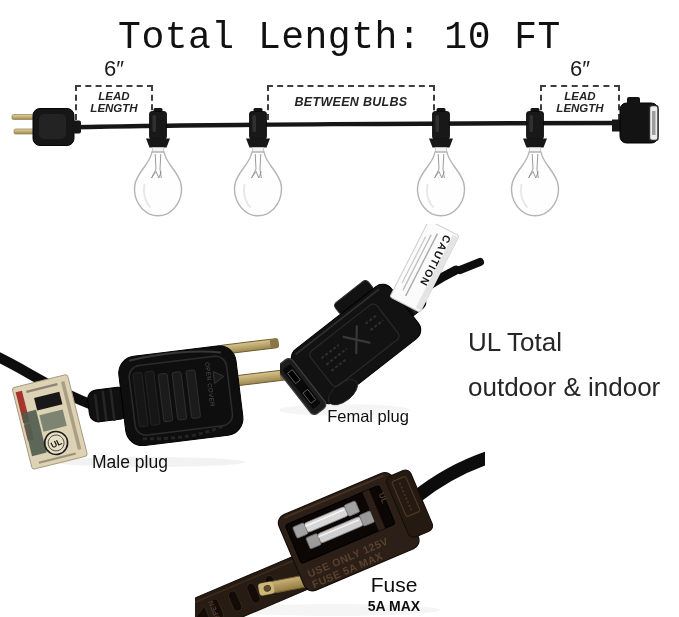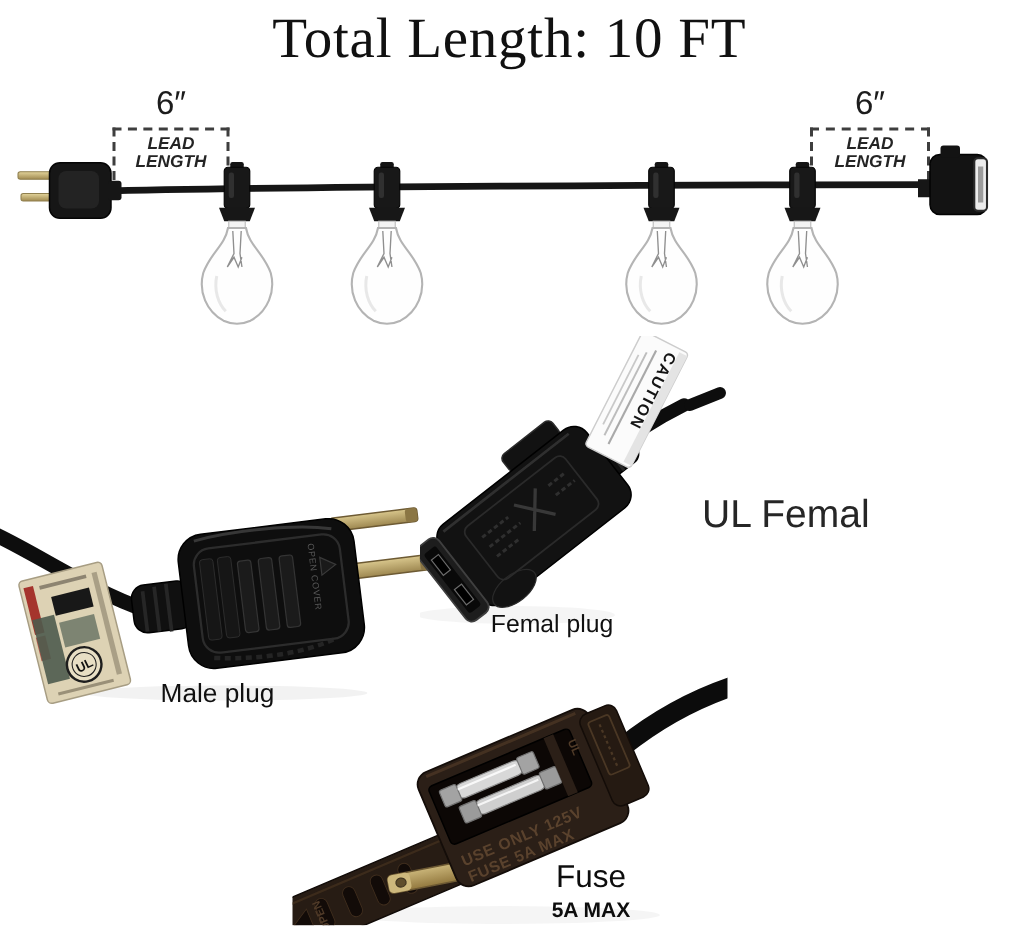--- a/index.html
+++ b/index.html
@@ -1,54 +1,57 @@
 <!DOCTYPE html>
 <html><head>
 <meta charset="utf-8">
 <style>
   html,body{margin:0;padding:0;background:#ffffff;}
   #canvas{position:relative;width:679px;height:617px;background:#fff;overflow:hidden;
           font-family:"Liberation Sans",sans-serif;color:#141414;}
   .abs{position:absolute;}
-  #title{top:4px;left:0;width:100%;text-align:center;
-         font-family:Liberation Serif, serif;
+  #title{top:16px;left:0;width:100%;text-align:center;
+         font-family:Liberation Mono, monospace;
          font-size:38px;font-weight:400;letter-spacing:.5px;color:#111;}
   .dim-value{top:56px;text-align:center;font-size:22px;color:#1c1c1c;}
   #val-left{left:75px;width:78px;} #val-mid{left:267px;width:168px;} #val-right{left:540px;width:80px;}
   .dim-box{top:85px;height:35px;border:2px dashed #3e3e3e;border-bottom:none;
            box-sizing:border-box;text-align:center;font-weight:700;color:#242424;font-style:italic;}
   #box-left{left:75px;width:78px;font-size:11.5px;line-height:11.5px;padding-top:4px;}
   #box-mid{left:267px;width:168px;font-size:12.5px;line-height:13px;padding-top:9px;letter-spacing:.3px;}
   #box-right{left:540px;width:80px;font-size:11.5px;line-height:11.5px;padding-top:4px;}
   #diagram-svg{left:0;top:0;width:679px;height:230px;}
   #heading{left:22px;top:246px;font-size:30px;color:#121212;}
   #male-svg{left:0;top:338px;width:300px;height:140px;}
   #female-svg{left:280px;top:224px;width:210px;height:195px;}
   #fuse-svg{left:195px;top:440px;width:290px;height:177px;}
-  #male-caption{left:92px;top:452px;width:106px;text-align:center;font-size:17.5px;color:#101010;}
+  #male-caption{left:92px;top:452px;width:106px;font-size:17.5px;color:#101010;}
   #female-caption{left:326px;top:407px;width:84px;text-align:center;font-size:16.5px;color:#101010;}
   #cert1{left:468px;top:327px;font-size:26px;color:#262626;}
   #cert2{left:468px;top:372px;font-size:26px;color:#262626;}
   #fuse-caption{left:351px;top:573px;width:86px;text-align:center;font-size:21px;color:#0d0d0d;}
   #fuse-rating{left:351px;top:598px;width:86px;text-align:center;font-size:14px;font-weight:700;color:#0d0d0d;}
   svg text{font-family:"Liberation Sans",sans-serif;}
 </style>
 </head>
 <body>
 
 <div id="canvas">
 
   <div id="title" class="abs">Total Length: 10 FT</div>
 
   <div id="val-left" class="abs dim-value">6″</div>
   <div id="val-right" class="abs dim-value">6″</div>
 
   <div id="box-left" class="abs dim-box">
     <div>LEAD</div>
     <div>LENGTH</div>
+  </div>
+  <div id="box-mid" class="abs dim-box">
+    <div>BETWEEN BULBS</div>
   </div>
   <div id="box-right" class="abs dim-box">
     <div>LEAD</div>
     <div>LENGTH</div>
   </div>
 
   <svg id="diagram-svg" class="abs" viewBox="0 0 679 230">
     <defs>
       <linearGradient id="brassD" x1="0" y1="0" x2="0" y2="1">
         <stop offset="0" stop-color="#e3d49b"></stop>
@@ -159,21 +162,22 @@
       <rect x="-17" y="0" width="34" height="86" rx="2.5" fill="#fbfbfb" stroke="#cdcdcd"></rect>
       <rect x="11" y="2" width="6" height="82" fill="#e4e4e4"></rect>
       <text transform="rotate(90)" x="5" y="-3.5" font-size="10.5" font-weight="700" letter-spacing="1.2" fill="#151515">CAUTION</text>
       <rect x="-4" y="8" width="1.4" height="70" fill="#a9a9a9"></rect>
       <rect x="-9" y="12" width="1.3" height="62" fill="#bdbdbd"></rect>
       <rect x="-13" y="16" width="1.2" height="52" fill="#c9c9c9"></rect>
     </g>
   </svg>
   <div id="female-caption" class="abs">Femal plug</div>
 
-  <div id="cert1" class="abs">UL Femal</div>
+  <div id="cert1" class="abs">UL Total</div>
+  <div id="cert2" class="abs">outdoor &amp; indoor</div>
 
   <svg id="fuse-svg" class="abs" viewBox="0 0 290 177">
     <defs>
       <linearGradient id="brassF" x1="0" y1="0" x2="0" y2="1">
         <stop offset="0" stop-color="#c9b478"></stop>
           <stop offset="1" stop-color="#93793f"></stop>
       </linearGradient>
     </defs>
     <ellipse cx="140" cy="170" rx="105" ry="6" fill="#000" opacity=".04"></ellipse>
     <path d="M292,18 C263,28 240,42 220,58" fill="none" stroke="#0c0c0c" stroke-width="13" stroke-linecap="round"></path>

